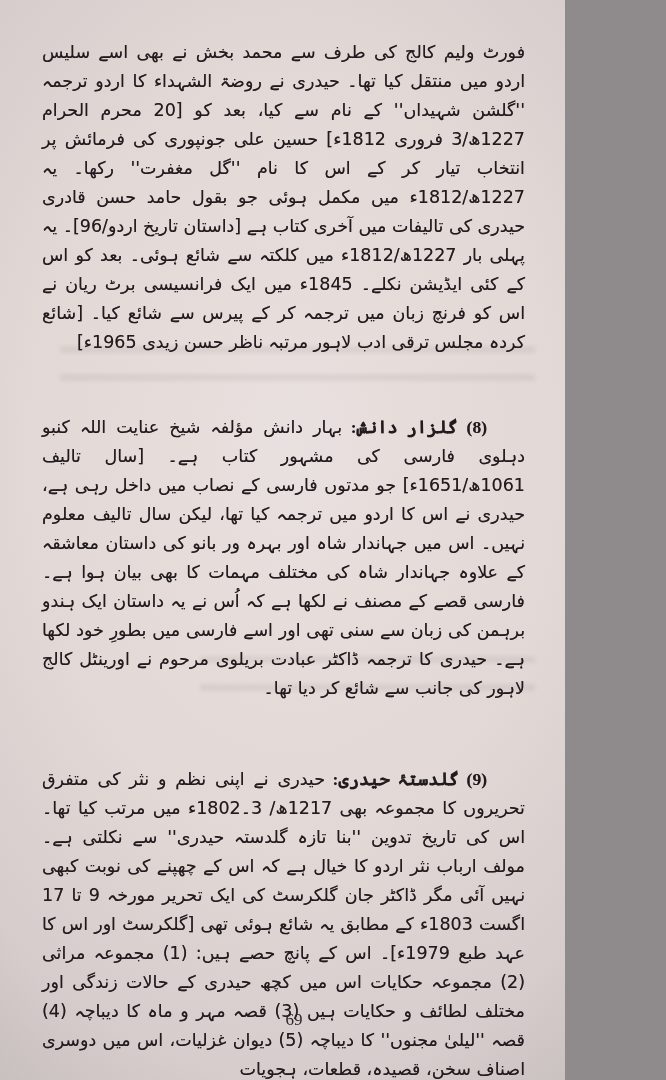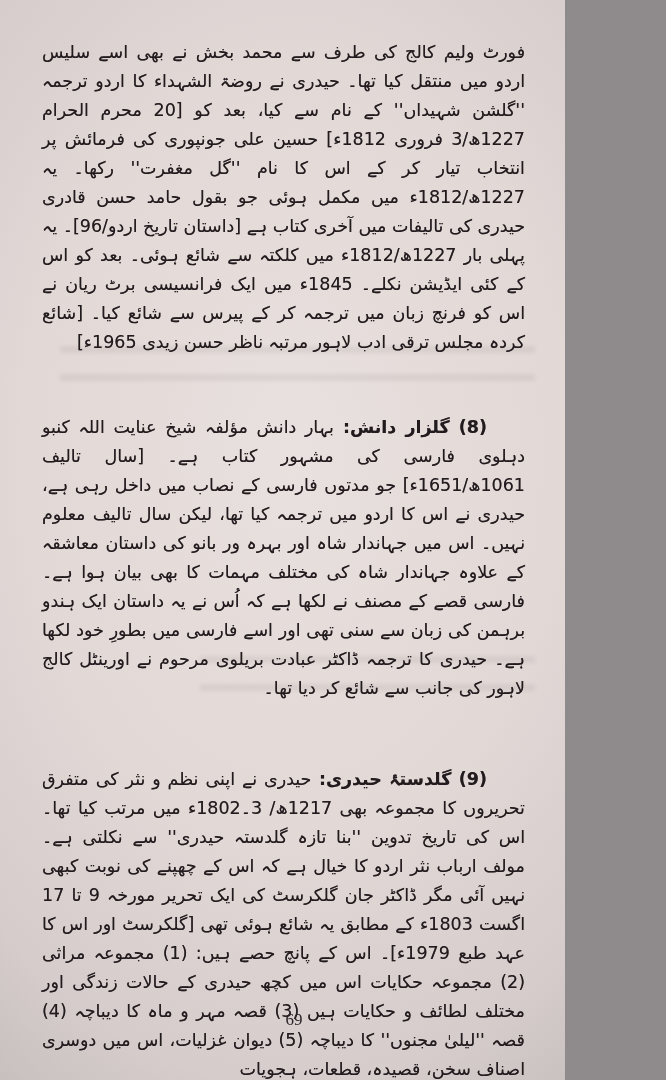--- a/index.html
+++ b/index.html
@@ -44,20 +44,21 @@
   .para.section {
     text-indent: 38px;
     margin-bottom: 0;
   }
   .para.section + .para.section {
     margin-top: 62px;
   }
   .section-heading {
     font-weight: bold;
     letter-spacing: 0.2px;
+    font-family: Liberation Serif, serif;
   }
   .page-number {
     position: absolute;
     bottom: 50px;
     left: 0;
     right: 8px;
     text-align: center;
     font-family: "Liberation Serif", serif;
     font-size: 17px;
     color: #2c2428;

